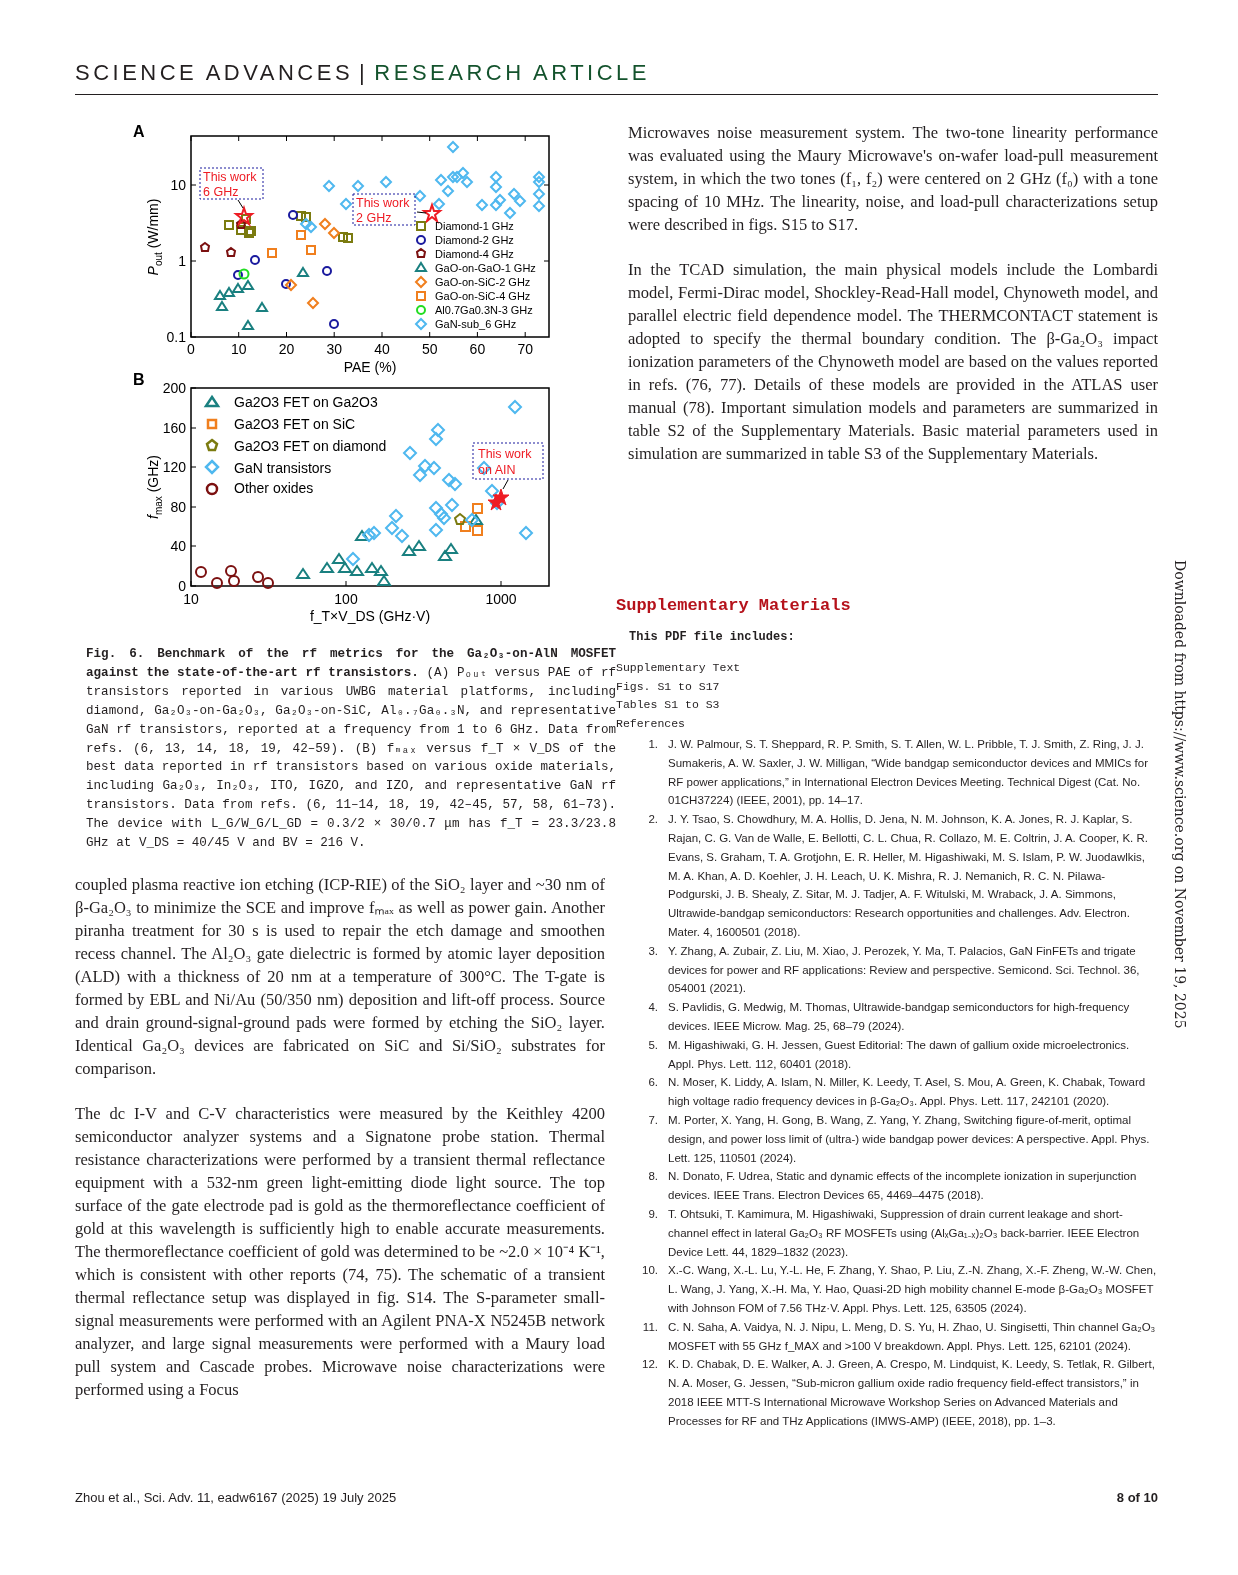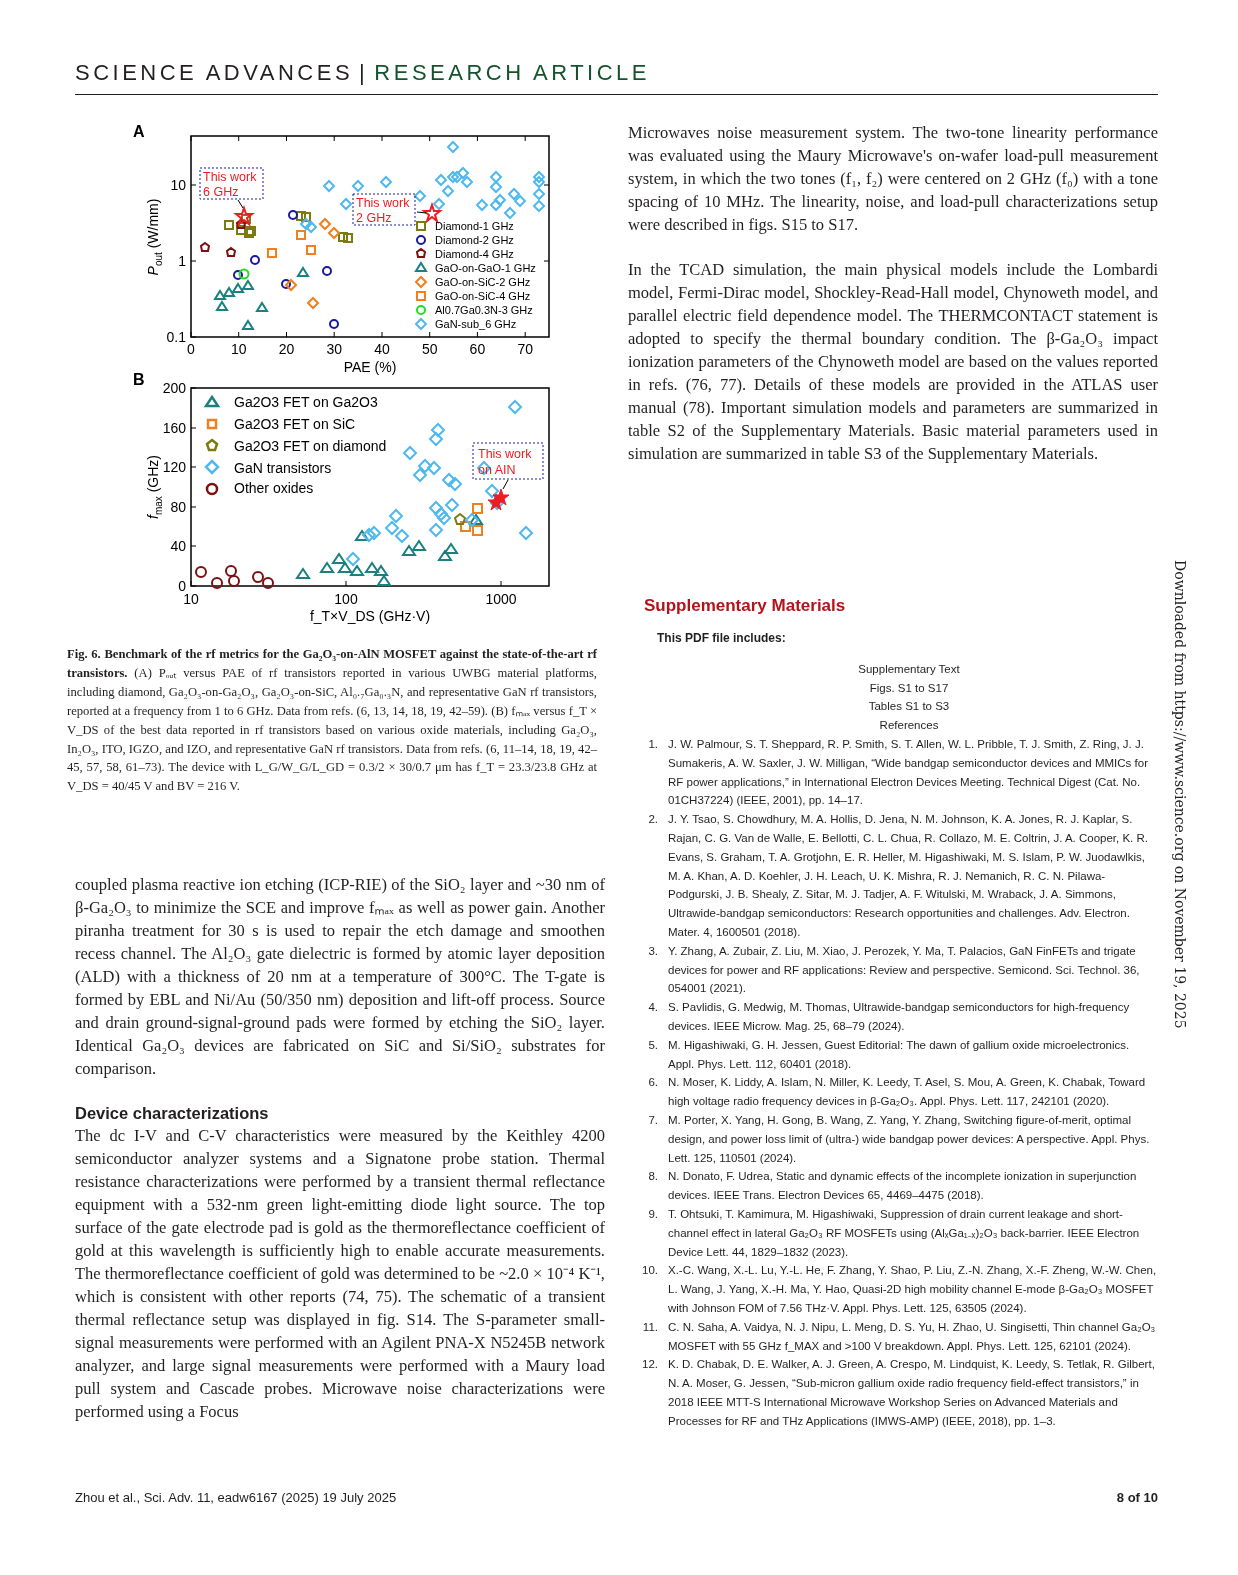--- a/index.html
+++ b/index.html
@@ -4,32 +4,32 @@
 <style>
   html,body{margin:0;padding:0;background:#fff;}
   body{width:1238px;height:1575px;position:relative;overflow:hidden;color:#231f20;font-family:"DejaVu Serif",serif;}
   .hdr{position:absolute;left:75px;top:60px;font-family:"Liberation Sans",sans-serif;font-size:22px;letter-spacing:3.5px;}
   .hdr .j{color:#231f20;}
   .hdr .sep{color:#231f20;margin:0 6px;}
   .hdr .t{color:#14532d;}
   .hrule{position:absolute;left:75px;top:94px;width:1083px;height:1px;background:#231f20;}
   .fig{position:absolute;left:130px;top:120px;width:430px;height:510px;}
   .fig svg{display:block;}
-  .caption{position:absolute;left:67px;top:645px;width:530px;font-family:Liberation Serif, serif;font-size:12.6px;line-height:18.9px;text-align:justify;}
+  .caption{position:absolute;left:86px;top:645px;width:530px;font-family:Liberation Mono, monospace;font-size:12.6px;line-height:18.9px;text-align:justify;}
   .caption b{font-weight:bold;}
   .body{font-family:"Liberation Serif",serif;font-size:16.5px;line-height:23px;text-align:justify;}
   .leftcol{position:absolute;left:75px;top:873px;width:530px;}
   .rightcol{position:absolute;left:628px;top:121px;width:530px;}
   h3.sec{font-family:"Liberation Sans",sans-serif;font-size:16.5px;font-weight:bold;margin:0;line-height:22px;}
   p{margin:0;}
   .gap{height:22px;}
-  .supp{position:absolute;left:644px;top:596px;width:530px;font-family:Liberation Sans, sans-serif;}
+  .supp{position:absolute;left:616px;top:596px;width:530px;font-family:Liberation Mono, monospace;}
   .supp h2{color:#b5121b;font-size:17px;margin:0 0 2px 0;font-weight:bold;}
   .supp .inc{font-size:12px;font-weight:bold;margin:13px;line-height:18px;}
-  .supp .item{font-size:11.5px;line-height:18.5px;text-align:center;}
+  .supp .item{font-size:11.5px;line-height:18.5px;}
   .refs{position:absolute;left:628px;top:735px;width:530px;font-family:"Liberation Sans",sans-serif;}
   .refs h2{color:#b5121b;font-size:17px;margin:0 0 4px 0;font-weight:bold;}
   .ref{display:flex;font-size:11.5px;line-height:18.8px;}
   .ref .n{width:30px;text-align:right;padding-right:10px;flex:none;}
   .ref .tx{flex:1;}
   .footer{position:absolute;left:75px;top:1490px;width:1083px;font-family:"Liberation Sans",sans-serif;font-size:13px;display:flex;justify-content:space-between;}
   .footer .pg{font-weight:bold;}
   .side{position:absolute;left:1168px;top:560px;width:20px;height:460px;}
   .side span{position:absolute;left:0;top:0;transform-origin:0 0;transform:translate(20px,0) rotate(90deg);white-space:nowrap;font-family:"DejaVu Serif",serif;font-size:14px;color:#231f20;}
 </style>
@@ -336,21 +336,20 @@
 </div>
 
 <div class="caption">
   <b>Fig. 6. Benchmark of the rf metrics for the Ga₂O₃-on-AlN MOSFET against the state-of-the-art rf transistors.</b>
   <span>(A) Pₒᵤₜ versus PAE of rf transistors reported in various UWBG material platforms, including diamond, Ga₂O₃-on-Ga₂O₃, Ga₂O₃-on-SiC, Al₀.₇Ga₀.₃N, and representative GaN rf transistors, reported at a frequency from 1 to 6 GHz. Data from refs. (6, 13, 14, 18, 19, 42–59). (B) fₘₐₓ versus f_T × V_DS of the best data reported in rf transistors based on various oxide materials, including Ga₂O₃, In₂O₃, ITO, IGZO, and IZO, and representative GaN rf transistors. Data from refs. (6, 11–14, 18, 19, 42–45, 57, 58, 61–73). The device with L_G/W_G/L_GD = 0.3/2 × 30/0.7 μm has f_T = 23.3/23.8 GHz at V_DS = 40/45 V and BV = 216 V.</span>
 </div>
 
 <div class="leftcol body">
   <p>coupled plasma reactive ion etching (ICP-RIE) of the SiO₂ layer and ~30 nm of β-Ga₂O₃ to minimize the SCE and improve fₘₐₓ as well as power gain. Another piranha treatment for 30 s is used to repair the etch damage and smoothen recess channel. The Al₂O₃ gate dielectric is formed by atomic layer deposition (ALD) with a thickness of 20 nm at a temperature of 300°C. The T-gate is formed by EBL and Ni/Au (50/350 nm) deposition and lift-off process. Source and drain ground-signal-ground pads were formed by etching the SiO₂ layer. Identical Ga₂O₃ devices are fabricated on SiC and Si/SiO₂ substrates for comparison.</p>
   <div class="gap"></div>
-  <h3 class="sec">Device characterizations</h3>
   <p>The dc I-V and C-V characteristics were measured by the Keithley 4200 semiconductor analyzer systems and a Signatone probe station. Thermal resistance characterizations were performed by a transient thermal reflectance equipment with a 532-nm green light-emitting diode light source. The top surface of the gate electrode pad is gold as the thermoreflectance coefficient of gold at this wavelength is sufficiently high to enable accurate measurements. The thermoreflectance coefficient of gold was determined to be ~2.0 × 10⁻⁴ K⁻¹, which is consistent with other reports (74, 75). The schematic of a transient thermal reflectance setup was displayed in fig. S14. The S-parameter small-signal measurements were performed with an Agilent PNA-X N5245B network analyzer, and large signal measurements were performed with a Maury load pull system and Cascade probes. Microwave noise characterizations were performed using a Focus</p>
 </div>
 
 <div class="rightcol body">
   <p>Microwaves noise measurement system. The two-tone linearity performance was evaluated using the Maury Microwave's on-wafer load-pull measurement system, in which the two tones (f₁, f₂) were centered on 2 GHz (f₀) with a tone spacing of 10 MHz. The linearity, noise, and load-pull characterizations setup were described in figs. S15 to S17.</p>
   <div class="gap"></div>
   <p>In the TCAD simulation, the main physical models include the Lombardi model, Fermi-Dirac model, Shockley-Read-Hall model, Chynoweth model, and parallel electric field dependence model. The THERMCONTACT statement is adopted to specify the thermal boundary condition. The β-Ga₂O₃ impact ionization parameters of the Chynoweth model are based on the values reported in refs. (76, 77). Details of these models are provided in the ATLAS user manual (78). Important simulation models and parameters are summarized in table S2 of the Supplementary Materials. Basic material parameters used in simulation are summarized in table S3 of the Supplementary Materials.</p>
 </div>
 
 <div class="supp">

